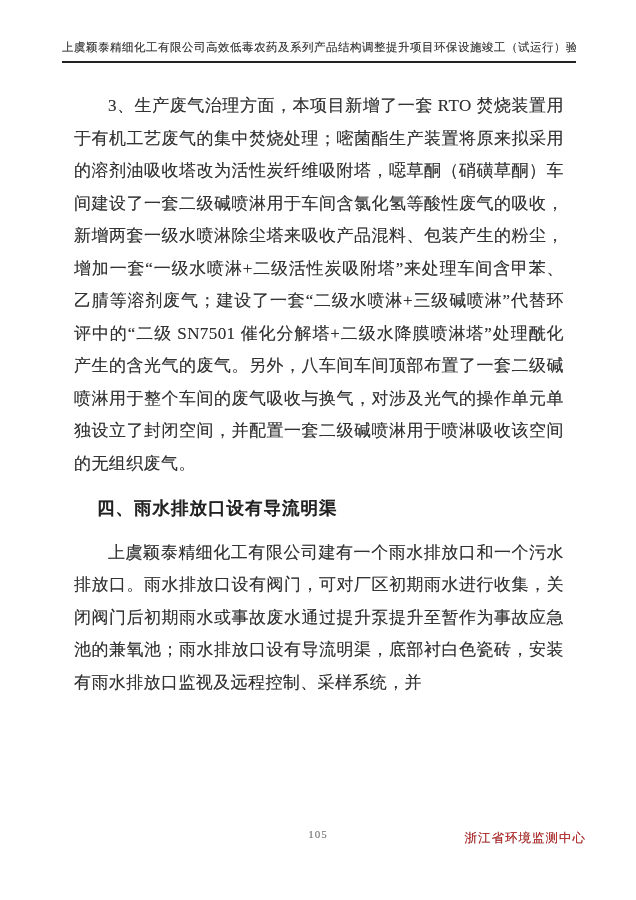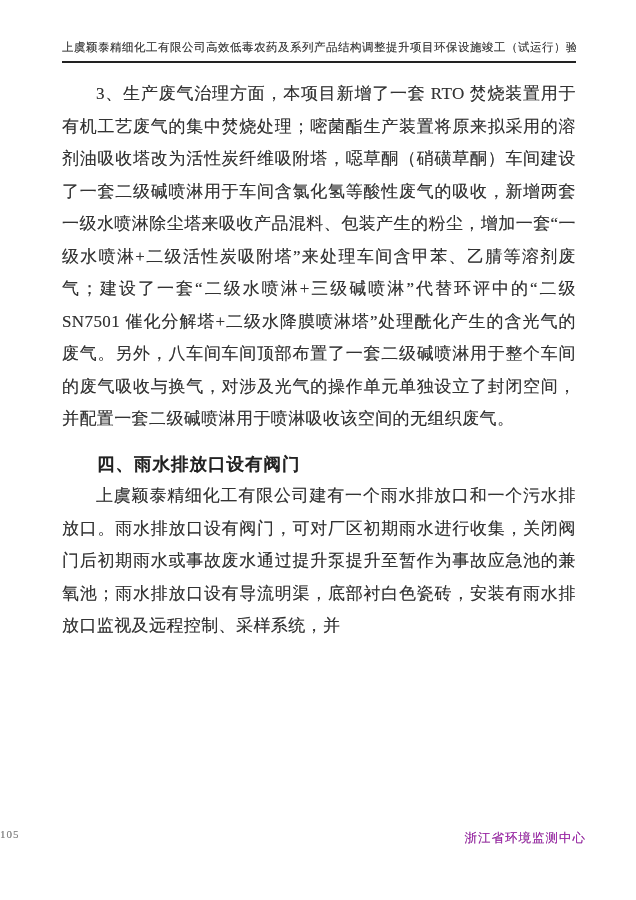--- a/index.html
+++ b/index.html
@@ -26,62 +26,62 @@
   .body-text{
     position:absolute;
     left:62px;top:78px;width:514px;
     font-size:17px;
     line-height:32.5px;
     text-align:justify;
     text-justify:inter-ideograph;
     color:#333;
   }
   .para{
-    margin:0;
+    margin:12px;
     text-indent:2em;
     letter-spacing:0.4px;
   }
   .section-heading{
     margin:12px 0 0 0;
     text-indent:2em;
     font-weight:bold;
     font-size:17.5px;
     color:#222;
     letter-spacing:1px;
   }
   .footer-page{
     position:absolute;
     left:0;right:0;
     top:828px;
-    text-align:left;
+    text-align:center;
     font-size:11px;
     color:#8a8a8a;
     letter-spacing:1px;
   }
   .footer-right{
     position:absolute;
     right:50px;
     top:830px;
     font-size:12.5px;
-    color:#a21caf;
+    color:#b91c1c;
     letter-spacing:1px;
   }
   
   .scan{ text-shadow:0 0 0.5px rgba(60,60,60,0.55); }
 </style>
 </head>
 <body>
 
 <div class="page">
 
   <div class="header scan">上虞颖泰精细化工有限公司高效低毒农药及系列产品结构调整提升项目环保设施竣工（试运行）验收监测报告（修订版）</div>
 
   <div class="body-text">
     <p class="para scan">3、生产废气治理方面，本项目新增了一套 RTO 焚烧装置用于有机工艺废气的集中焚烧处理；嘧菌酯生产装置将原来拟采用的溶剂油吸收塔改为活性炭纤维吸附塔，噁草酮（硝磺草酮）车间建设了一套二级碱喷淋用于车间含氯化氢等酸性废气的吸收，新增两套一级水喷淋除尘塔来吸收产品混料、包装产生的粉尘，增加一套“一级水喷淋+二级活性炭吸附塔”来处理车间含甲苯、乙腈等溶剂废气；建设了一套“二级水喷淋+三级碱喷淋”代替环评中的“二级 SN7501 催化分解塔+二级水降膜喷淋塔”处理酰化产生的含光气的废气。另外，八车间车间顶部布置了一套二级碱喷淋用于整个车间的废气吸收与换气，对涉及光气的操作单元单独设立了封闭空间，并配置一套二级碱喷淋用于喷淋吸收该空间的无组织废气。</p>
-    <p class="section-heading scan">四、雨水排放口设有阀门</p>
+    <p class="section-heading scan">四、雨水排放口设有导流明渠</p>
     <p class="para scan">上虞颖泰精细化工有限公司建有一个雨水排放口和一个污水排放口。雨水排放口设有阀门，可对厂区初期雨水进行收集，关闭阀门后初期雨水或事故废水通过提升泵提升至暂作为事故应急池的兼氧池；雨水排放口设有导流明渠，底部衬白色瓷砖，安装有雨水排放口监视及远程控制、采样系统，并</p>
   </div>
 
   <div class="footer-page scan">105</div>
 
   <div class="footer-right scan">浙江省环境监测中心</div>
 
 </div>
 
 </body></html>

